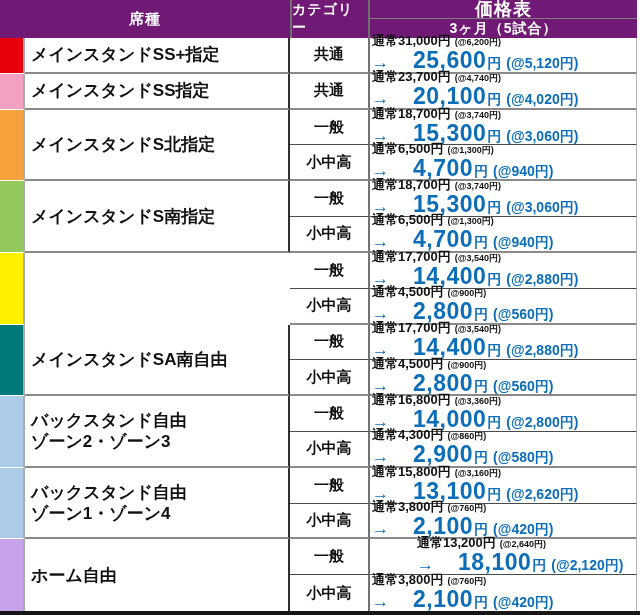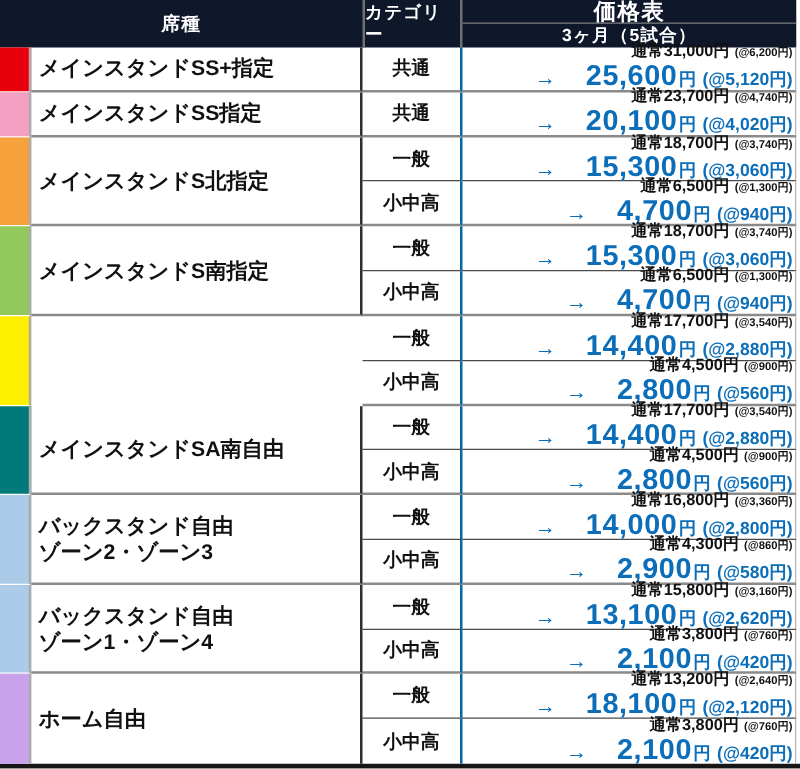--- a/index.html
+++ b/index.html
@@ -26,26 +26,26 @@
     grid-template-rows:repeat(16,1fr);
   }
   .cell{min-height:0;}
   .swatch{grid-column:1;border-right:2px solid #ababab;border-bottom:1px solid #ffffff;}
   .seat{
     grid-column:2;border-right:2px solid #2f2f2f;border-bottom:2px solid #8a8a8a;
     display:flex;flex-direction:column;justify-content:center;
     padding-left:6px;font-size:17px;line-height:21px;color:#111;
   }
   .cat{
-    grid-column:3;border-right:2px solid #0369a1;
+    grid-column:3;border-right:2px solid #737373;
     display:flex;align-items:center;justify-content:center;font-size:15px;color:#111;
   }
   .price{
     grid-column:4;border-right:1px solid #b5b5b5;
-    display:flex;flex-direction:column;justify-content:center;align-items:flex-end;
+    display:flex;flex-direction:column;justify-content:center;align-items:flex-start;
     padding:1px 2px 2px 2px;
   }
   .send{border-bottom:1px solid #4a4a4a;}
   .gend{border-bottom:2px solid #8a8a8a;}
   .last{border-bottom:none !important;}
   
   .reg-line{font-size:13px;line-height:14px;color:#111;white-space:nowrap;}
   .reg-each{font-size:9px;margin-left:4px;}
   .sale-line{
     display:flex;align-items:baseline;justify-content:center;
@@ -55,21 +55,21 @@
   .sale-num{font-size:23px;letter-spacing:0.5px;margin-left:11px;}
   .sale-yen{font-size:14px;margin-left:1px;}
   .sale-each{font-size:14px;margin-left:5px;}
   
   .bottom-bar{width:640px;height:4px;background:#161616;}
 </style>
 </head>
 <body>
 
 <div class="wrap">
-  <div class="thead" style="background: #0f172a;">
+  <div class="thead" style="background: #701a75;">
     <div class="th th-seat">席種</div>
     <div class="th th-cat">カテゴリー</div>
     <div class="th th-price-title">価格表</div>
     <div class="th th-price-period">3ヶ月（5試合）</div>
   </div>
   <div class="tbody" id="tbody">
       <div class="cell swatch" style="grid-row: 1 / 2; background: rgb(232, 0, 13);"></div>
       <div class="cell seat" style="grid-row: 1 / 2;">
         <div class="seat-line">メインスタンドSS+指定</div>
       </div>

